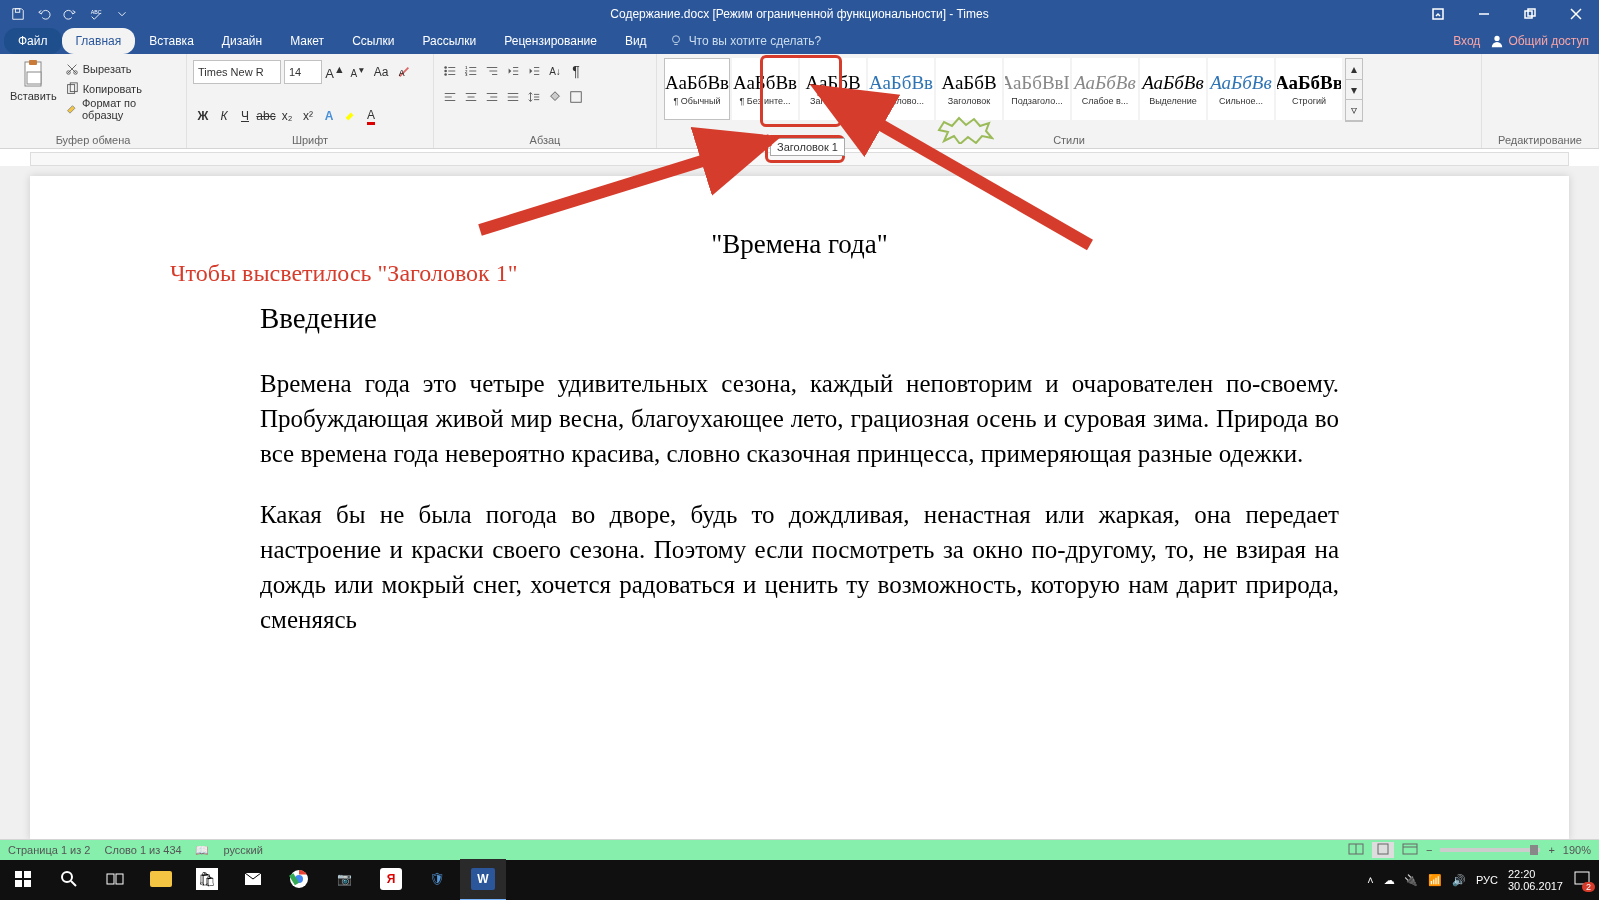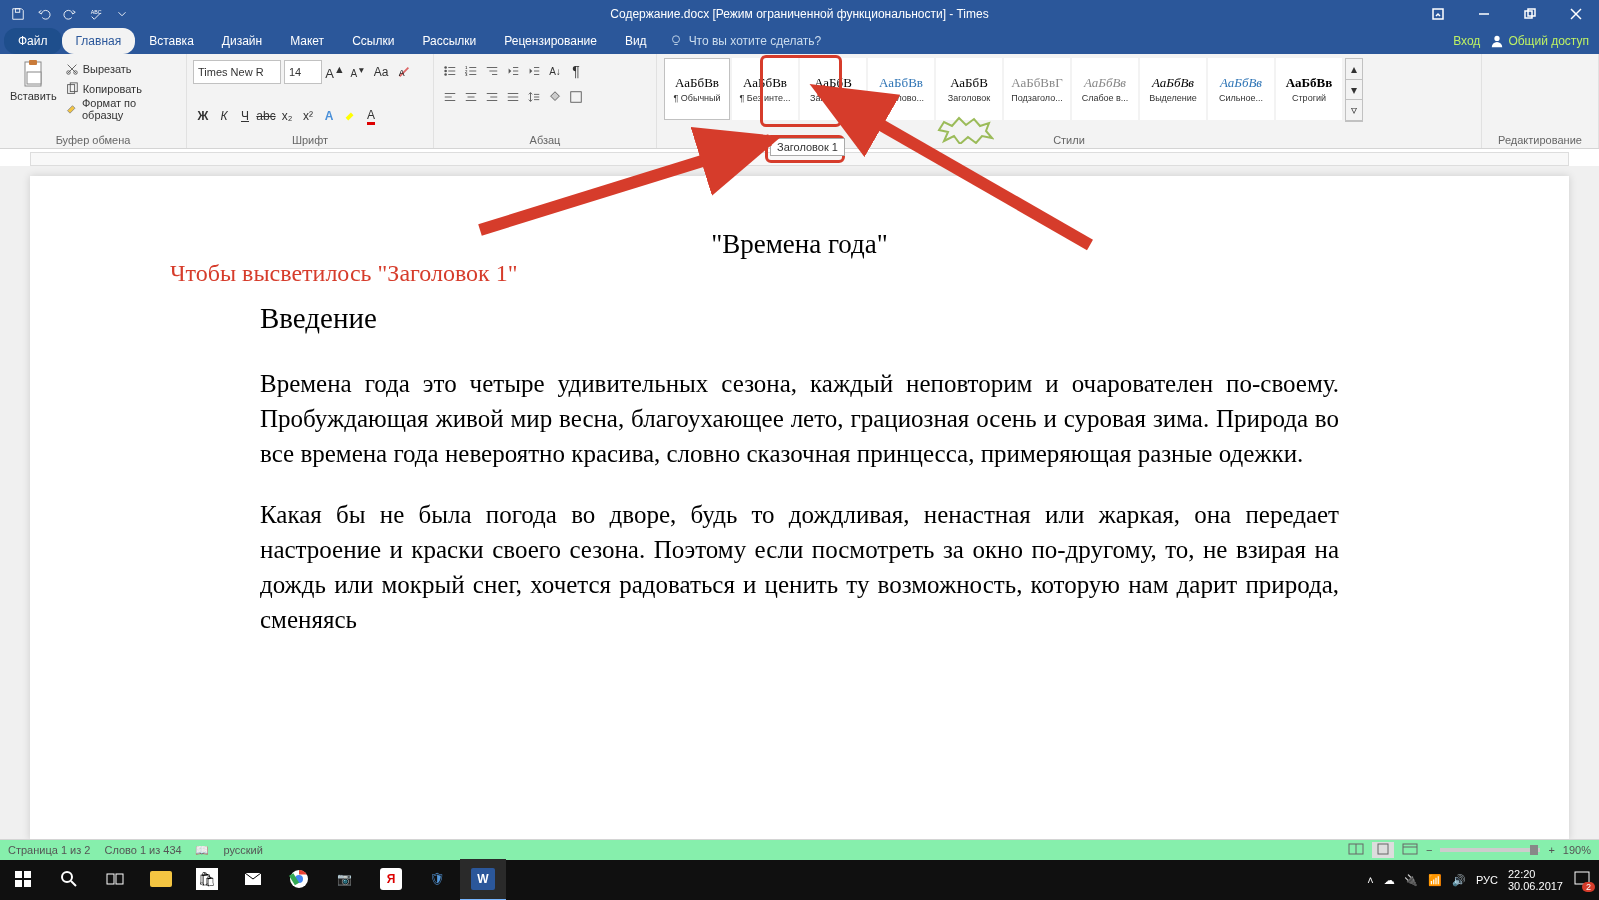--- a/index.html
+++ b/index.html
@@ -10,21 +10,21 @@
 .title-text{position:absolute;left:50%;transform:translateX(-50%);font-size:12px;}
 .winbtns{margin-left:auto;display:flex;}
 .winbtn{width:46px;height:28px;display:flex;align-items:center;justify-content:center;}
 .winbtn svg{width:12px;height:12px;stroke:#fff;stroke-width:1.5;fill:none;}
 .menubar{height:26px;background:#2b579a;display:flex;align-items:stretch;padding-left:4px;}
 .mtab{padding:0 14px;display:flex;align-items:center;color:#fff;font-size:12px;cursor:pointer;border-radius:12px;}
 .mtab.active{background:#f3f3f3;color:#2b579a;}
 .mtab.file{background:#1e4e8c;}
 .tell-me{margin-left:8px;display:flex;align-items:center;gap:6px;color:#cde;}
 .tell-me svg{width:14px;height:14px;fill:#cde;}
-.right-menu{margin-left:auto;display:flex;align-items:center;gap:10px;padding-right:10px;color:#bef264;}
+.right-menu{margin-left:auto;display:flex;align-items:center;gap:10px;padding-right:10px;color:#fca5a5;}
 .share-btn{display:flex;align-items:center;gap:4px;}
 .share-btn svg{width:14px;height:14px;fill:#fff;}
 
 .ribbon{height:94px;background:#f3f3f3;border-bottom:1px solid #d4d4d4;display:flex;}
 .rgroup{display:flex;flex-direction:column;border-right:1px solid #e1e1e1;padding:2px 6px 0 6px;position:relative;}
 .rgroup-label{position:absolute;bottom:2px;left:0;right:0;text-align:center;font-size:11px;color:#666;}
 .rgroup-body{flex:1;display:flex;align-items:flex-start;}
 
 .paste-col{display:flex;flex-direction:column;align-items:center;padding:2px 4px;}
 .paste-icon{width:32px;height:32px;position:relative;}
@@ -43,21 +43,21 @@
 .fb{font-weight:bold;}
 .fi{font-style:italic;}
 .fu{text-decoration:underline;}
 
 .para-row{display:flex;gap:1px;}
 .para-col{display:flex;flex-direction:column;gap:4px;}
 
 .styles-body{display:flex;align-items:flex-start;}
 .style-item{width:64px;height:60px;border:1px solid transparent;display:flex;flex-direction:column;align-items:center;justify-content:center;background:#fff;margin:2px 1px;overflow:hidden;}
 .style-item.sel{border:1px solid #c1c1c1;}
-.style-prev{font-size:13px;font-family:"Times New Roman",serif;margin-bottom:2px;}
+.style-prev{font-size:19px;font-family:"Times New Roman",serif;margin-bottom:2px;}
 .style-name{font-size:9px;white-space:nowrap;overflow:hidden;text-overflow:ellipsis;width:60px;text-align:center;}
 .style-scroll{width:16px;height:62px;border:1px solid #c1c1c1;display:flex;flex-direction:column;margin:2px 0 0 2px;}
 .style-scroll div{flex:1;display:flex;align-items:center;justify-content:center;border-bottom:1px solid #c1c1c1;}
 
 .edit-col{display:flex;flex-direction:column;gap:2px;padding:4px 6px 0 6px;font-size:11px;}
 .edit-row{display:flex;align-items:center;gap:4px;height:18px;}
 .edit-row svg{width:14px;height:14px;}
 
 .ruler{height:18px;background:#fff;border-bottom:1px solid #d4d4d4;position:relative;font-size:8px;color:#777;}
 .ruler-strip{position:absolute;left:30px;right:30px;top:3px;height:12px;background:#f8f8f8;border:1px solid #ddd;}

